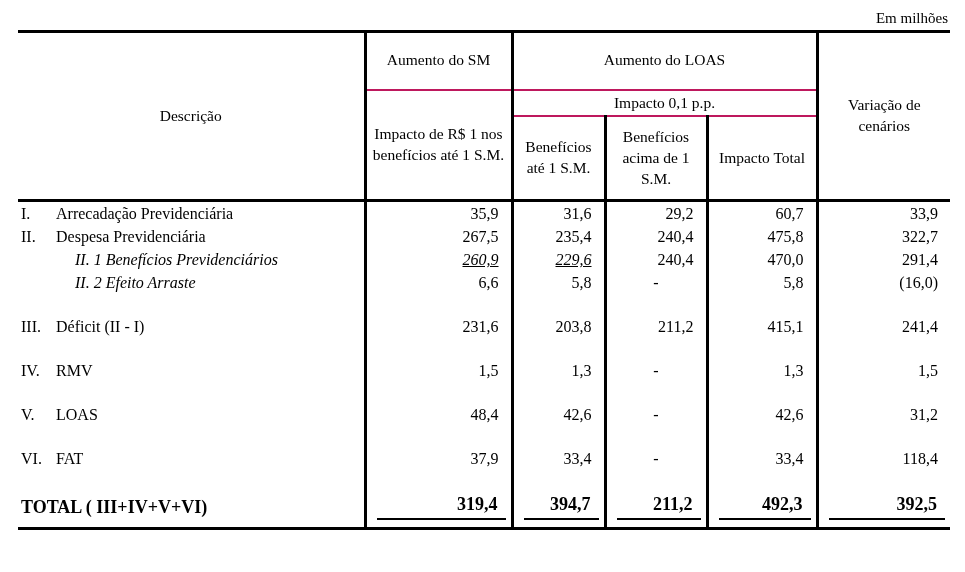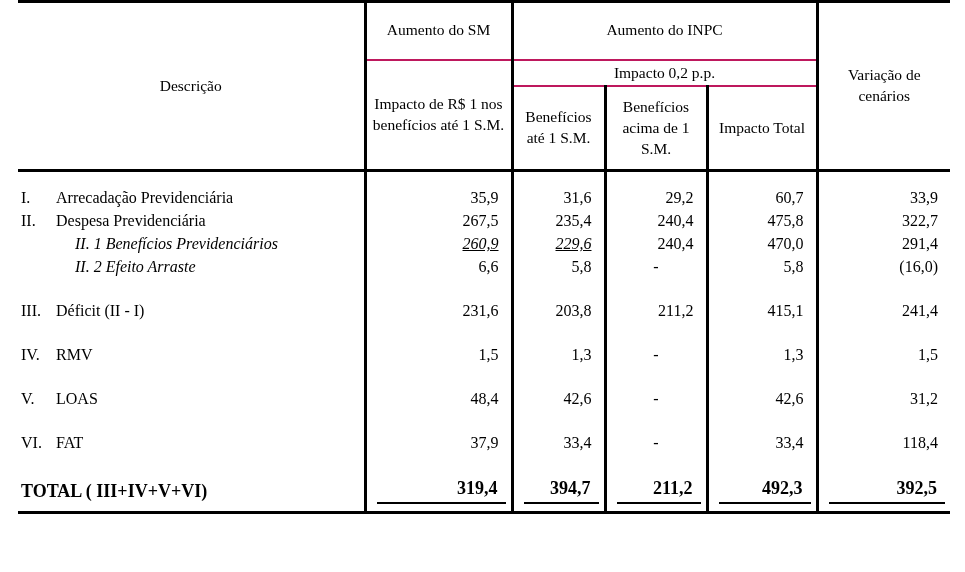--- a/index.html
+++ b/index.html
@@ -50,21 +50,21 @@
     padding: 0;
     vertical-align: bottom;
   }
   td.lc { text-align: left; padding-left: 3px; white-space: nowrap; }
   td.vc { text-align: right; padding-right: 12px; white-space: nowrap; }
   td.vc.ctr { text-align: center; padding-right: 0; }
   .rn { display: inline-block; width: 35px; }
   td.lc-sub { padding-left: 57px; font-style: italic; margin-top: 13px; }
   td.vc.it { font-style: italic; text-decoration: underline; }
 
-  tr.first td { padding-top: 14px; }
+  tr.first td { padding-top: 0; }
   tr.gap td { padding-top: 21px; }
 
   tr.total td {
     font-weight: bold;
     font-size: 18px;
     padding-top: 23px;
     border-bottom: 3px solid #000;
   }
   tr.total td.lc { padding-bottom: 8px; }
   tr.total td.vc { padding-right: 0; padding-bottom: 7px; }
@@ -74,40 +74,41 @@
     padding: 0 8px 2px 0;
     text-align: right;
   }
 </style>
 </head>
 <body>
 
 <div class="page">
   <div class="wrap">
 
+    <div class="unit-note">Em milhões</div>
 
     <table class="fiscal-table">
       <colgroup>
         <col style="width:347px">
           <col style="width:147px">
           <col style="width:93px">
         <col style="width:102px">
           <col style="width:110px">
           <col style="width:133px">
       </colgroup>
       <thead>
         <tr class="hr-a">
           <th rowspan="3" class="hb">Descrição</th>
           <th class="vl hb2">Aumento do SM</th>
-          <th colspan="3" class="vl hb2">Aumento do INPC</th>
+          <th colspan="3" class="vl hb2">Aumento do LOAS</th>
           <th rowspan="3" class="vl hb">Variação de cenários</th>
         </tr>
         <tr class="hr-b">
           <th rowspan="2" class="vl hb">Impacto de R$ 1 nos benefícios até 1 S.M.</th>
-          <th colspan="3" class="vl hb2">Impacto 0,2 p.p.</th>
+          <th colspan="3" class="vl hb2">Impacto 0,1 p.p.</th>
         </tr>
         <tr class="hr-c">
           <th class="vl hb">Benefícios até 1 S.M.</th>
           <th class="vl hb">Benefícios acima de 1 S.M.</th>
           <th class="vl hb">Impacto Total</th>
         </tr>
       </thead>
       <tbody>
 
         <tr class="first">

